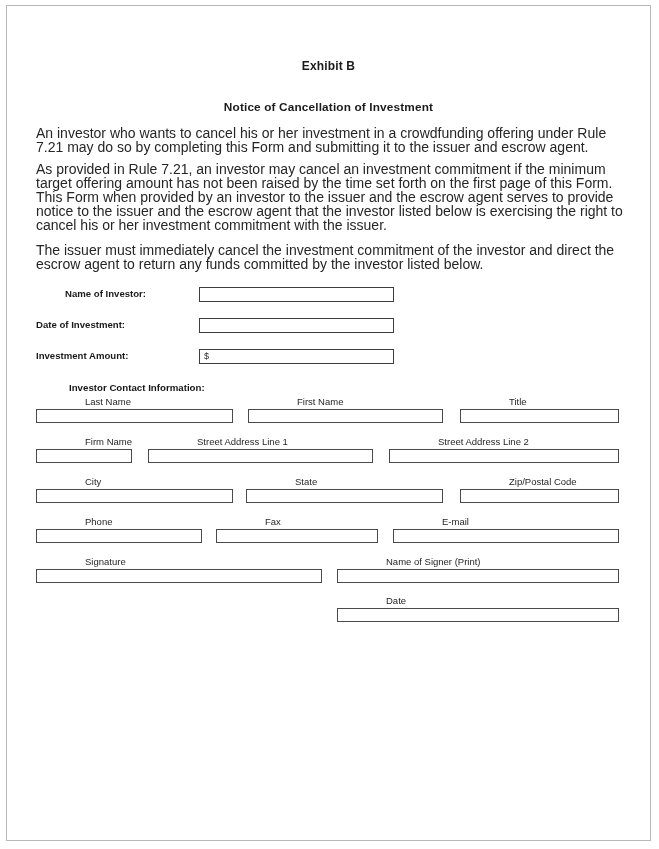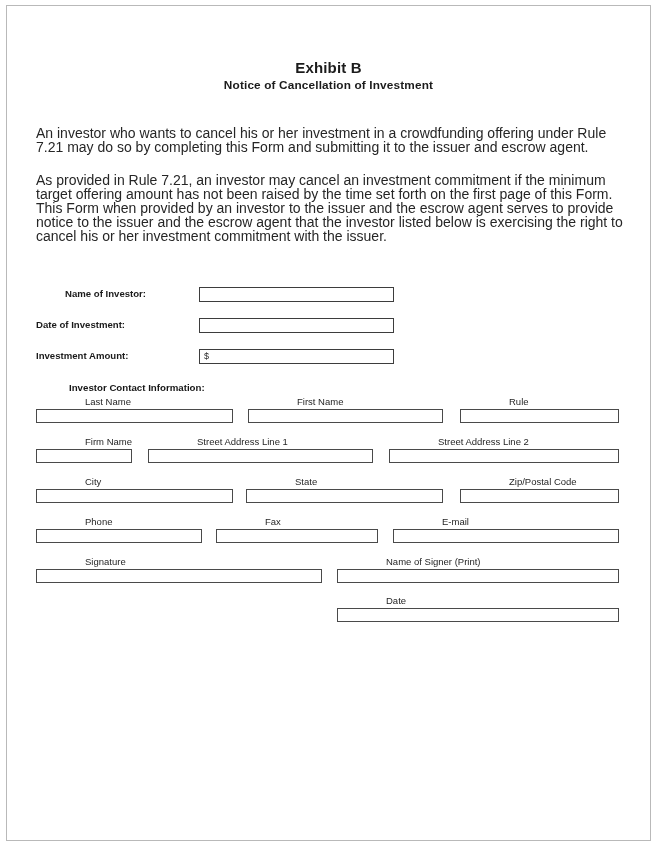--- a/index.html
+++ b/index.html
@@ -34,39 +34,39 @@
     height: 834px;
   }
 
   
   .title {
     position: absolute;
     left: 0;
     width: 643px;
     text-align: center;
     font-weight: bold;
-    font-size: 15px;
+    font-size: 12px;
     letter-spacing: 0.15px;
     color: #1b1b1b;
   }
   .title-exhibit { top: 53px; }
-  .title-notice  { top: 72px; font-size: 11.8px; }
+  .title-notice  { top: 94px; font-size: 11.8px; }
 
   
   .para {
     position: absolute;
     left: 29px;
     width: 589px;
     font-size: 14px;
     line-height: 14.1px;
     text-align: left;
     color: #262626;
   }
   .para-1 { top: 120px; }
-  .para-2 { top: 167px; }
+  .para-2 { top: 156px; }
   .para-3 { top: 237px; }
 
   
   .lbl-row {
     position: absolute;
     left: 29px;
     font-size: 9.6px;
     font-weight: bold;
     color: #1b1b1b;
     white-space: nowrap;
@@ -133,20 +133,21 @@
 <body>
 
 <div class="page-frame">
   <div class="sheet">
 
     <div class="title title-exhibit">Exhibit B</div>
     <div class="title title-notice">Notice of Cancellation of Investment</div>
 
     <div class="para para-1">An investor who wants to cancel his or her investment in a crowdfunding offering under Rule 7.21 may do so by completing this Form and submitting it to the issuer and escrow agent.</div>
     <div class="para para-2">As provided in Rule 7.21, an investor may cancel an investment commitment if the minimum target offering amount has not been raised by the time set forth on the first page of this Form. This Form when provided by an investor to the issuer and the escrow agent serves to provide notice to the issuer and the escrow agent that the investor listed below is exercising the right to cancel his or her investment commitment with the issuer.</div>
+    <div class="para para-3">The issuer must immediately cancel the investment commitment of the investor and direct the escrow agent to return any funds committed by the investor listed below.</div>
 
     <div class="lbl-row row-1">Name of Investor:</div>
     <div class="inline-box box-1">
       <span class="prefix"></span>
     </div>
 
     <div class="lbl-row row-2">Date of Investment:</div>
     <div class="inline-box box-2">
       <span class="prefix"></span>
     </div>
@@ -160,21 +161,21 @@
 
     <div class="field" style="left:29px; top:390px; width:197px;">
       <div class="flabel">Last Name</div>
       <div class="fbox" style="width:197px;"></div>
     </div>
     <div class="field" style="left:241px; top:390px; width:195px;">
       <div class="flabel">First Name</div>
       <div class="fbox" style="width:195px;"></div>
     </div>
     <div class="field" style="left:453px; top:390px; width:159px;">
-      <div class="flabel">Rule</div>
+      <div class="flabel">Title</div>
       <div class="fbox" style="width:159px;"></div>
     </div>
 
     <div class="field" style="left:29px; top:430px; width:96px;">
       <div class="flabel">Firm Name</div>
       <div class="fbox" style="width:96px;"></div>
     </div>
     <div class="field" style="left:141px; top:430px; width:225px;">
       <div class="flabel">Street Address Line 1</div>
       <div class="fbox" style="width:225px;"></div>

